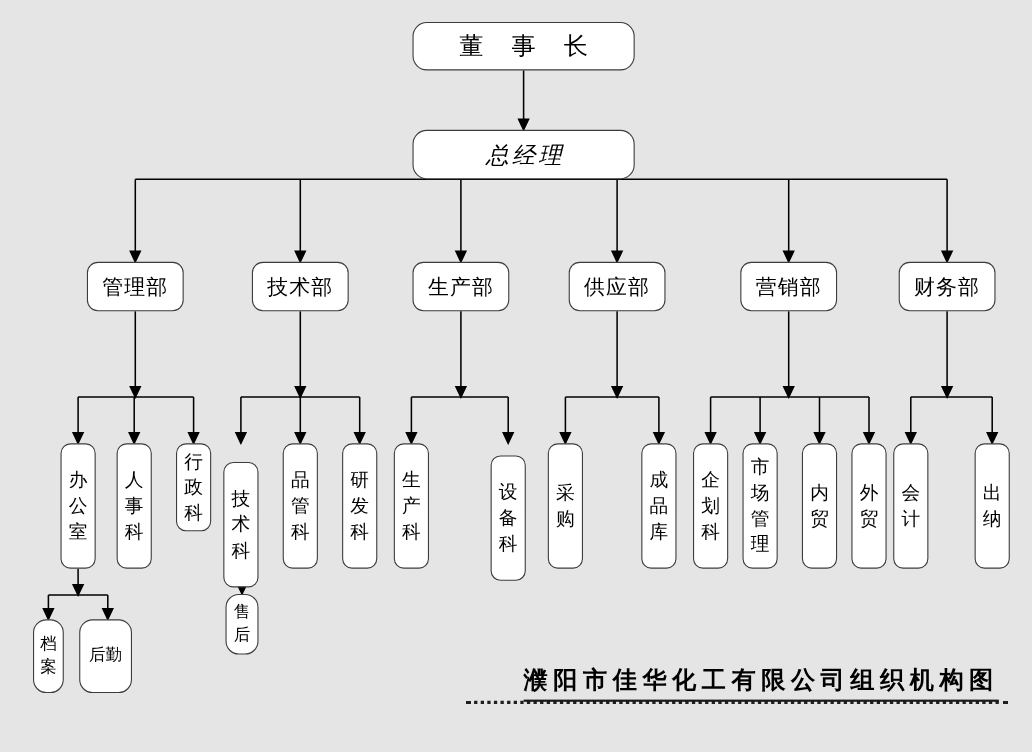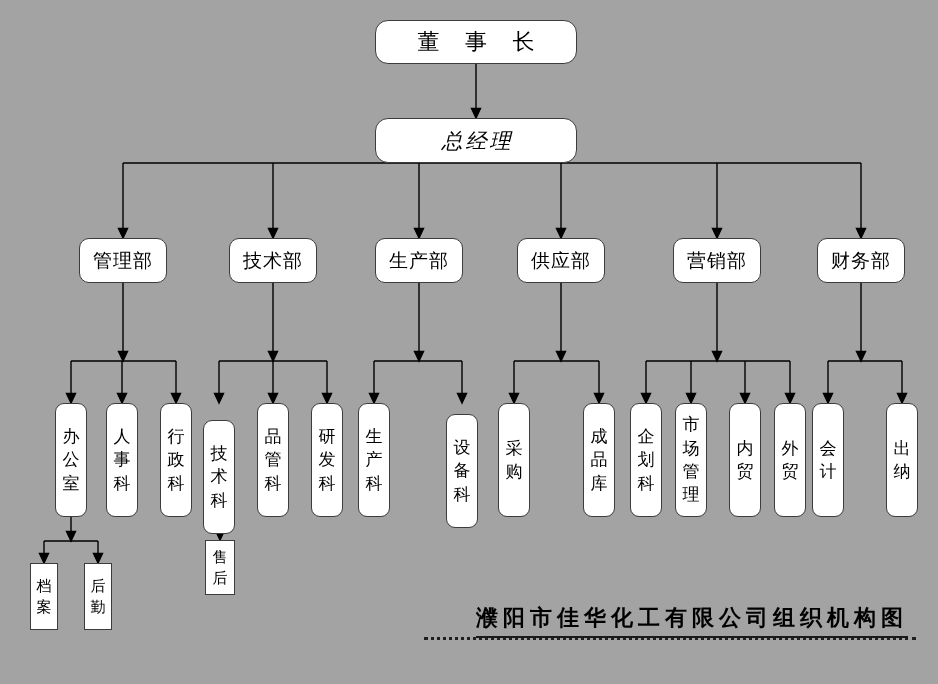--- a/index.html
+++ b/index.html
@@ -1,34 +1,34 @@
 <!DOCTYPE html>
 <html><head>
 <meta charset="utf-8">
 <style>
   html,body{margin:0;padding:0;background:#ffffff;}
   .canvas{
-    position:relative;width:938px;height:684px;background:#a3a3a3;
+    position:relative;width:938px;height:684px;background:#e5e5e5;
     font-family:"Liberation Serif", serif;color:#000;overflow:hidden;
   }
   svg.connectors{position:absolute;left:0;top:0;z-index:0;}
   .box{
     position:absolute;box-sizing:border-box;background:#ffffff;
     border:1.6px solid #3c3c3c;display:flex;align-items:center;justify-content:center;
     text-align:center;z-index:1;
   }
   .lv1{border-radius:13px;font-size:22px;letter-spacing:10px;padding-left:10px;}
   .lv2{border-radius:13px;font-size:21px;letter-spacing:3px;padding-left:3px;font-style:italic;}
   .lv3{border-radius:10px;font-size:19px;letter-spacing:1px;}
   .lv4{
     border-radius:9px;font-size:17px;line-height:1.38;
     word-break:break-all;padding:2px 0;
   }
   .lv5{
-    border-radius:0;font-size:15px;line-height:1.35;
+    border-radius:12px;font-size:15px;line-height:1.35;
     word-break:break-all;padding:2px 0;
   }
   .chart-title{
     position:absolute;left:452px;top:603px;z-index:2;
     font-size:22px;font-weight:bold;letter-spacing:5px;
     border-bottom:2px solid #1a1a1a;padding-bottom:3px;white-space:nowrap;margin-left:24px;
   }
   .dotted-rule{
     position:absolute;left:424px;top:637px;width:492px;height:0;
     border-top:3px dotted #1f1f1f;z-index:1;
@@ -130,40 +130,40 @@
 
   <div class="box lv3" style="left:79px;top:238px;width:88px;height:45px">管理部</div>
   <div class="box lv3" style="left:229px;top:238px;width:88px;height:45px">技术部</div>
   <div class="box lv3" style="left:375px;top:238px;width:88px;height:45px">生产部</div>
   <div class="box lv3" style="left:517px;top:238px;width:88px;height:45px">供应部</div>
   <div class="box lv3" style="left:673px;top:238px;width:88px;height:45px">营销部</div>
   <div class="box lv3" style="left:817px;top:238px;width:88px;height:45px">财务部</div>
 
   <div class="box lv4" style="left:55px;top:403px;width:32px;height:114px">办公室</div>
   <div class="box lv4" style="left:106px;top:403px;width:32px;height:114px">人事科</div>
-  <div class="box lv4" style="left:160px;top:403px;width:32px;height:114px">行政科</div>
+  <div class="box lv4" style="left:160px;top:403px;width:32px;height:80px">行政科</div>
 
   <div class="box lv4" style="left:203px;top:420px;width:32px;height:114px">技术科</div>
   <div class="box lv4" style="left:257px;top:403px;width:32px;height:114px">品管科</div>
   <div class="box lv4" style="left:358px;top:403px;width:32px;height:114px">生产科</div>
 
   <div class="box lv4" style="left:311px;top:403px;width:32px;height:114px">研发科</div>
   <div class="box lv4" style="left:446px;top:414px;width:32px;height:114px">设备科</div>
 
   <div class="box lv4" style="left:498px;top:403px;width:32px;height:114px">采购</div>
   <div class="box lv4" style="left:583px;top:403px;width:32px;height:114px">成品库</div>
 
   <div class="box lv4" style="left:675px;top:403px;width:32px;height:114px">市场管理</div>
   <div class="box lv4" style="left:630px;top:403px;width:32px;height:114px">企划科</div>
   <div class="box lv4" style="left:729px;top:403px;width:32px;height:114px">内贸</div>
   <div class="box lv4" style="left:774px;top:403px;width:32px;height:114px">外贸</div>
 
   <div class="box lv4" style="left:812px;top:403px;width:32px;height:114px">会计</div>
   <div class="box lv4" style="left:886px;top:403px;width:32px;height:114px">出纳</div>
 
   <div class="box lv5" style="left:30px;top:563px;width:28px;height:67px">档案</div>
-  <div class="box lv5" style="left:84px;top:563px;width:28px;height:67px">后勤</div>
+  <div class="box lv5" style="left:72px;top:563px;width:48px;height:67px">后勤</div>
   <div class="box lv5" style="left:205px;top:540px;width:30px;height:55px">售后</div>
 
   <div class="chart-title">濮阳市佳华化工有限公司组织机构图</div>
   <div class="dotted-rule"></div>
 
 </div>
 
 </body></html>

